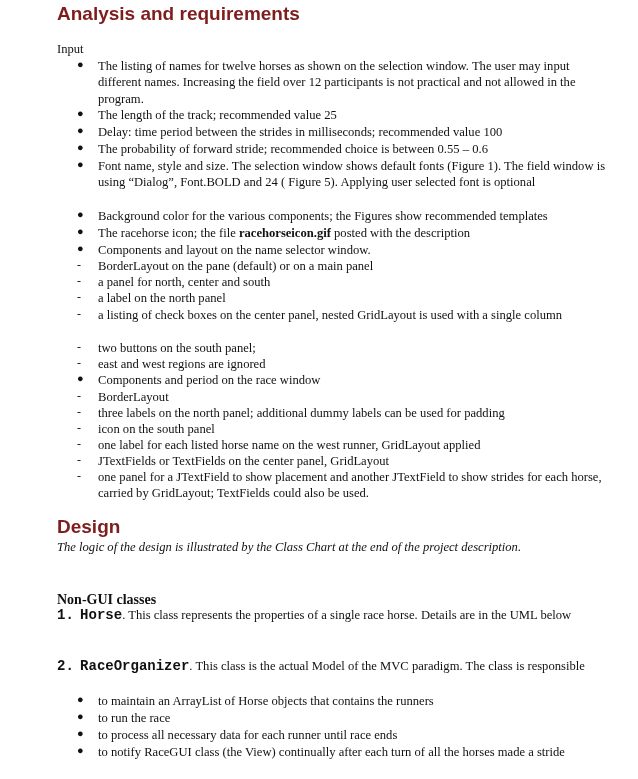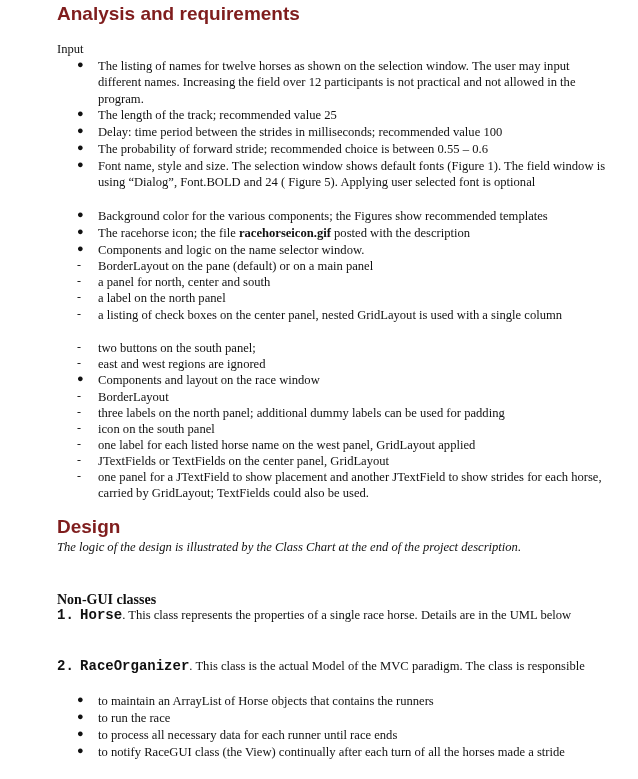--- a/index.html
+++ b/index.html
@@ -49,21 +49,21 @@
     <div style="position:absolute;top:208px;left:0;width:560px;">
       <span class="marker bullet" style="left:20px;">●</span>
       <span class="txt">Background color for the various components; the Figures show recommended templates</span>
     </div>
     <div style="position:absolute;top:225px;left:0;width:560px;">
       <span class="marker bullet" style="left:20px;">●</span>
       <span class="txt"><span>The racehorse icon; the file </span><span class="bold">racehorseicon.gif</span><span> posted with the description</span></span>
     </div>
     <div style="position:absolute;top:242px;left:0;width:560px;">
       <span class="marker bullet" style="left:20px;">●</span>
-      <span class="txt">Components and logic on the name selector window.</span>
+      <span class="txt">Components and layout on the name selector window.</span>
     </div>
     <div style="position:absolute;top:258px;left:0;width:560px;">
       <span class="marker dash" style="left:20px;">-</span>
       <span class="txt">BorderLayout on the pane (default) or on a main panel</span>
     </div>
     <div style="position:absolute;top:274px;left:0;width:560px;">
       <span class="marker dash" style="left:20px;">-</span>
       <span class="txt">a panel for north, center and south</span>
     </div>
     <div style="position:absolute;top:290px;left:0;width:560px;">
@@ -77,37 +77,37 @@
     <div style="position:absolute;top:340px;left:0;width:560px;">
       <span class="marker dash" style="left:20px;">-</span>
       <span class="txt">two buttons on the south panel;</span>
     </div>
     <div style="position:absolute;top:356px;left:0;width:560px;">
       <span class="marker dash" style="left:20px;">-</span>
       <span class="txt">east and west regions are ignored</span>
     </div>
     <div style="position:absolute;top:372px;left:0;width:560px;">
       <span class="marker bullet" style="left:20px;">●</span>
-      <span class="txt">Components and layout on the race window</span>
+      <span class="txt">Components and period on the race window</span>
     </div>
     <div style="position:absolute;top:389px;left:0;width:560px;">
       <span class="marker dash" style="left:20px;">-</span>
       <span class="txt">BorderLayout</span>
     </div>
     <div style="position:absolute;top:405px;left:0;width:560px;">
       <span class="marker dash" style="left:20px;">-</span>
       <span class="txt">three labels on the north panel; additional dummy labels can be used for padding</span>
     </div>
     <div style="position:absolute;top:421px;left:0;width:560px;">
       <span class="marker dash" style="left:20px;">-</span>
       <span class="txt">icon on the south panel</span>
     </div>
     <div style="position:absolute;top:437px;left:0;width:560px;">
       <span class="marker dash" style="left:20px;">-</span>
-      <span class="txt">one label for each listed horse name on the west panel, GridLayout applied</span>
+      <span class="txt">one label for each listed horse name on the west runner, GridLayout applied</span>
     </div>
     <div style="position:absolute;top:453px;left:0;width:560px;">
       <span class="marker dash" style="left:20px;">-</span>
       <span class="txt">JTextFields or TextFields on the center panel, GridLayout</span>
     </div>
     <div style="position:absolute;top:469px;left:0;width:560px;">
       <span class="marker dash" style="left:20px;">-</span>
       <span class="txt">one panel for a JTextField to show placement and another JTextField to show strides for each horse, carried by GridLayout; TextFields could also be used.</span>
     </div>
   </div>

